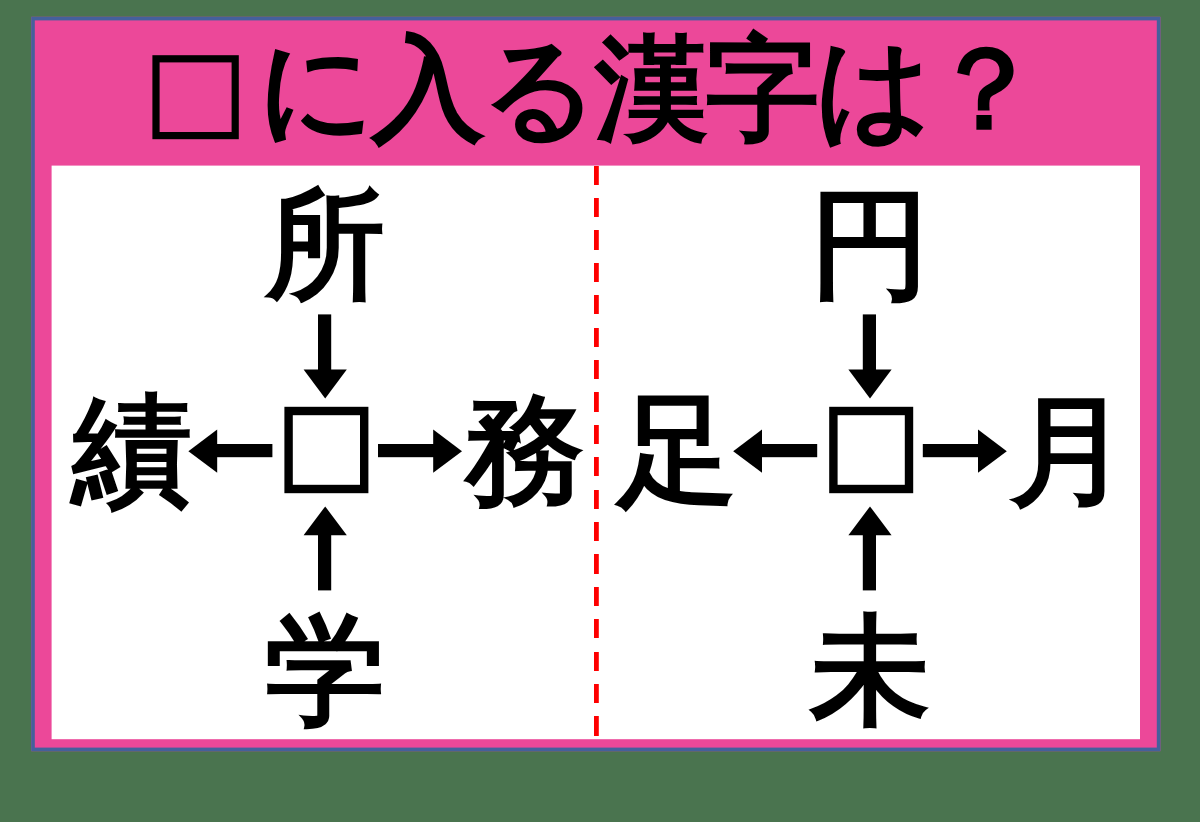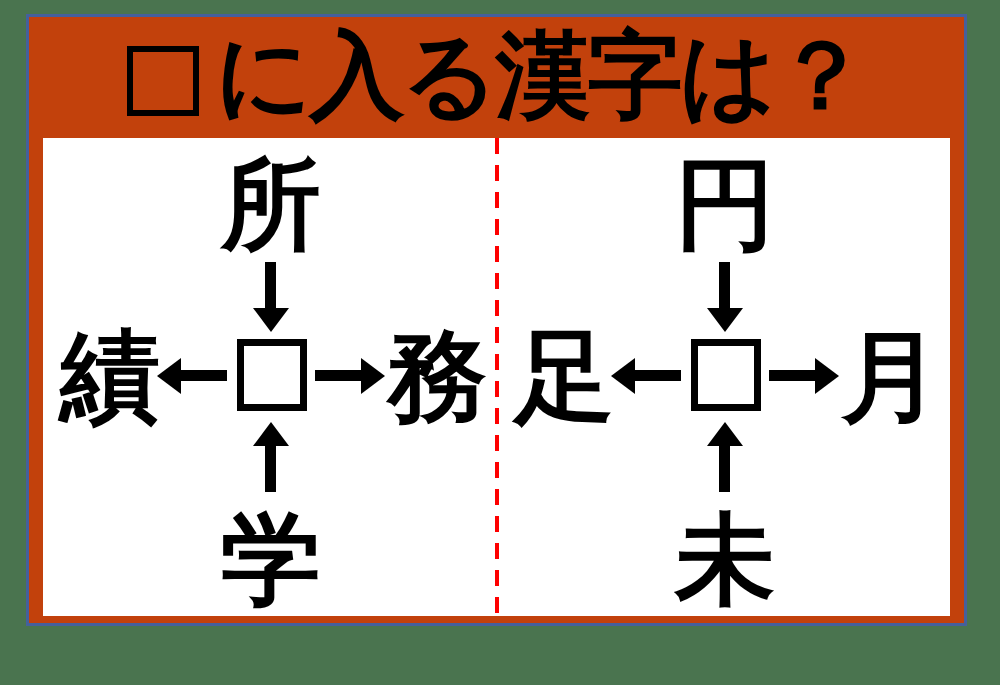--- a/index.html
+++ b/index.html
@@ -12,21 +12,21 @@
     width:1000px;height:685px;
     background:#4a744f;
     overflow:hidden;
   }
   
   .board{
     position:absolute;left:26px;top:14px;
     width:941px;height:612px;
     box-sizing:border-box;
     border:3px solid #45609c;
-    background:#c2410c;
+    background:#ec4899;
   }
   
   .title-band{
     position:absolute;left:0;top:0;right:0;height:121px;
     display:flex;align-items:center;justify-content:center;
     gap:16px;
   }
   .title-box{
     display:inline-block;
     width:72px;height:70px;

